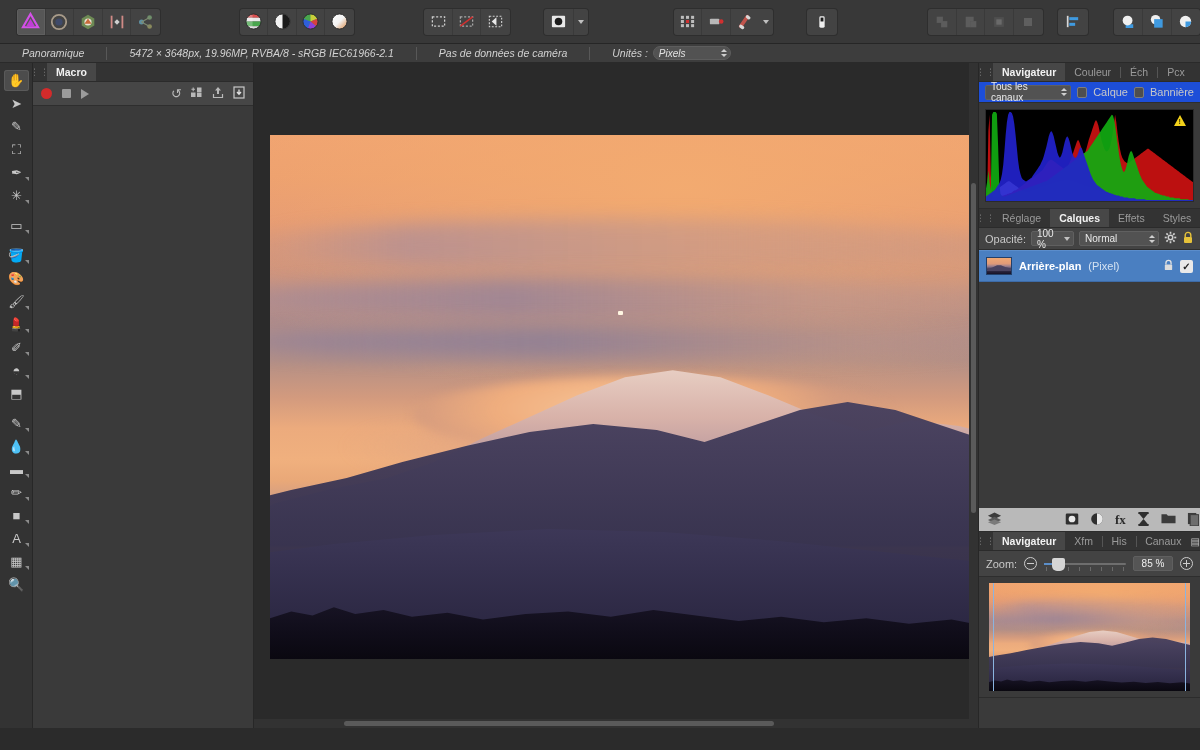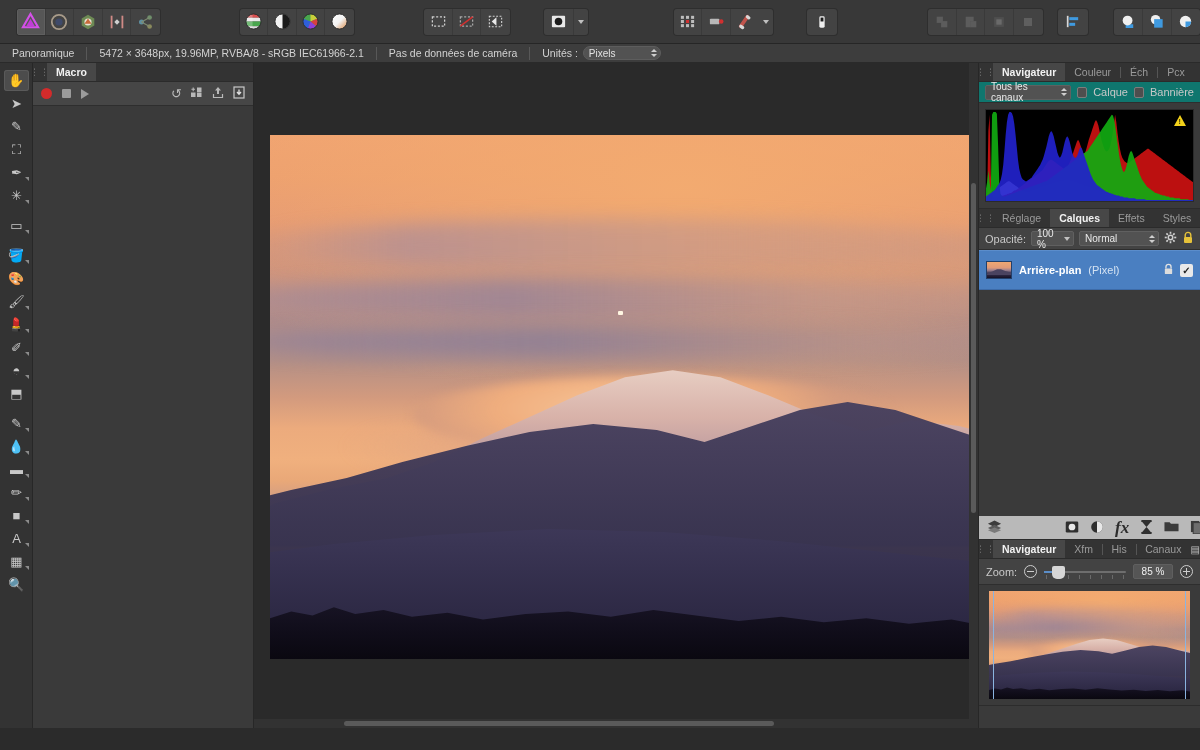--- a/index.html
+++ b/index.html
@@ -30,21 +30,21 @@
   .seg-wrap{ display:flex; border-radius:3px; overflow:hidden; box-shadow:0 0 0 1px #2e2e2e; }
   .dd-arrow{ width:14px; height:26px; background:#434343; display:flex; align-items:center; justify-content:center; }
   .caret{ width:0;height:0;border-left:3px solid transparent;border-right:3px solid transparent;border-top:4px solid #c0c0c0; }
 
   
   .ctxbar{
     position:absolute; left:0; top:44px; width:1200px; height:19px;
     background:#3d3d3d; border-bottom:1px solid #2a2a2a;
     display:flex; align-items:center; font-size:10.5px; color:#d2d2d2;
   }
-  .ctx-item{ padding:0 12px; height:19px; display:flex; align-items:center; white-space:nowrap; }
+  .ctx-item{ padding:0 22px; height:19px; display:flex; align-items:center; white-space:nowrap;font-style:italic; }
   .ctx-div{ width:1px; height:13px; background:#585858; }
   .unit-select{
     height:14px; min-width:78px; background:#525252; border:1px solid #5d5d5d; border-radius:7px;
     display:flex; align-items:center; justify-content:space-between; padding:0 3px 0 5px;
     font-size:10px; color:#e2e2e2; margin-left:5px;
   }
   .stepper{ display:flex; flex-direction:column; gap:2px; }
   .stepper i{ width:0;height:0;border-left:3px solid transparent;border-right:3px solid transparent; display:block; }
   .stepper i.up{ border-bottom:3px solid #cfcfcf; }
   .stepper i.dn{ border-top:3px solid #cfcfcf; }
@@ -163,38 +163,38 @@
     position:absolute; left:49%; top:33.5%; width:5px; height:4px; background:#fff6e2; border-radius:1px; filter:blur(.4px);
   }
 
   
   .right{
     position:absolute; left:978px; top:63px; width:222px; height:665px;
     background:#3a3a3a; border-left:1px solid #272727;
   }
   .rsec{ border-bottom:1px solid #2c2c2c; }
   .rowbar{
-    height:21px; background:#0f766e; display:flex; align-items:center; padding:0 6px; gap:6px;
+    height:21px; background:#1d4ed8; display:flex; align-items:center; padding:0 6px; gap:6px;
     border-bottom:1px solid #2e2e2e;
   }
   .chk{ width:11px;height:11px;border:1px solid #7d7d7d; background:#4e4e4e; border-radius:2px; display:inline-block;}
   .sel-box{
     height:15px; background:#525252; border:1px solid #606060; border-radius:2px;
     display:flex; align-items:center; justify-content:space-between; padding:0 3px 0 5px; font-size:10px; color:#eaeaea;
   }
   .hist{
     height:93px; margin:6px; background:#000; position:relative; overflow:hidden; border:1px solid #2a2a2a;
   }
   .warn-tri{ position:absolute; right:7px; top:5px; width:0;height:0;
     border-left:6px solid transparent;border-right:6px solid transparent;border-bottom:11px solid #f2d11a;}
   .warn-tri::after{content:"!"; position:absolute; left:-1.5px; top:3px; font-size:7px; color:#3a3200; font-weight:bold;}
 
   .layers-opt{ height:22px; background:#434343; display:flex; align-items:center; gap:5px; padding:0 6px; border-bottom:1px solid #2e2e2e;}
   .layer-row{
-    height:40px; background:#4a7fc1; display:flex; align-items:center; gap:7px; padding:0 7px;
+    height:32px; background:#4a7fc1; display:flex; align-items:center; gap:7px; padding:0 7px;
     border-top:1px solid #5b8dcb; border-bottom:1px solid #3d6ba8;
   }
   .layer-thumb{
     width:26px; height:18px; border:1px solid #23406a; overflow:hidden; position:relative; flex:none;
     background:linear-gradient(180deg,#efa873 0%, #e09a78 36%, #9b7f8e 52%, #3a3452 70%, #161226 100%);
   }
   .layer-thumb .mt{ position:absolute; left:0; right:0; bottom:18%; height:48%;
     background:#4a4360; clip-path:polygon(0% 80%, 22% 52%, 42% 24%, 58% 22%, 76% 46%, 100% 66%, 100% 100%, 0% 100%); }
   .layer-name{ color:#ffffff; font-weight:bold; font-size:11px; }
   .layer-kind{ color:#d4e2f2; font-size:11px; }
@@ -759,21 +759,21 @@
               <rect x="0.8" y="1.5" width="13.4" height="12" rx="1.4" fill="#2f2f2f"></rect>
               <circle cx="7.5" cy="7.5" r="3.6" fill="#e8e8e8"></circle>
             </svg>
         </span>
         <span>
           <svg width="14" height="14" viewBox="0 0 15 15">
               <circle cx="7.5" cy="7.5" r="6.2" fill="#2f2f2f"></circle>
               <path d="M7.5 1.3 A6.2 6.2 0 0 1 7.5 13.7 Z" fill="#e8e8e8"></path>
             </svg>
         </span>
-        <span style="font-style:italic;font-weight:bold;font-size:17px;font-family:'Liberation Serif',serif">fx</span>
+        <span style="font-weight:bold;font-size:13px;font-family:'Liberation Serif',serif">fx</span>
         <span>
           <svg width="13" height="14" viewBox="0 0 14 15">
               <path d="M1.5 1 H12.5 L7 7.5 L12.5 14 H1.5 L7 7.5 Z" fill="#2f2f2f"></path>
               <path d="M1.5 1 H12.5 M1.5 14 H12.5" stroke="#2f2f2f" stroke-width="2"></path>
             </svg>
         </span>
         <span class="lf-right">
           <span>
             <svg width="15" height="13" viewBox="0 0 16 13">
                 <path d="M0.5 2 H6 L7.4 3.6 H15.5 V11.5 H0.5 Z" fill="#3b3b3b"></path>

